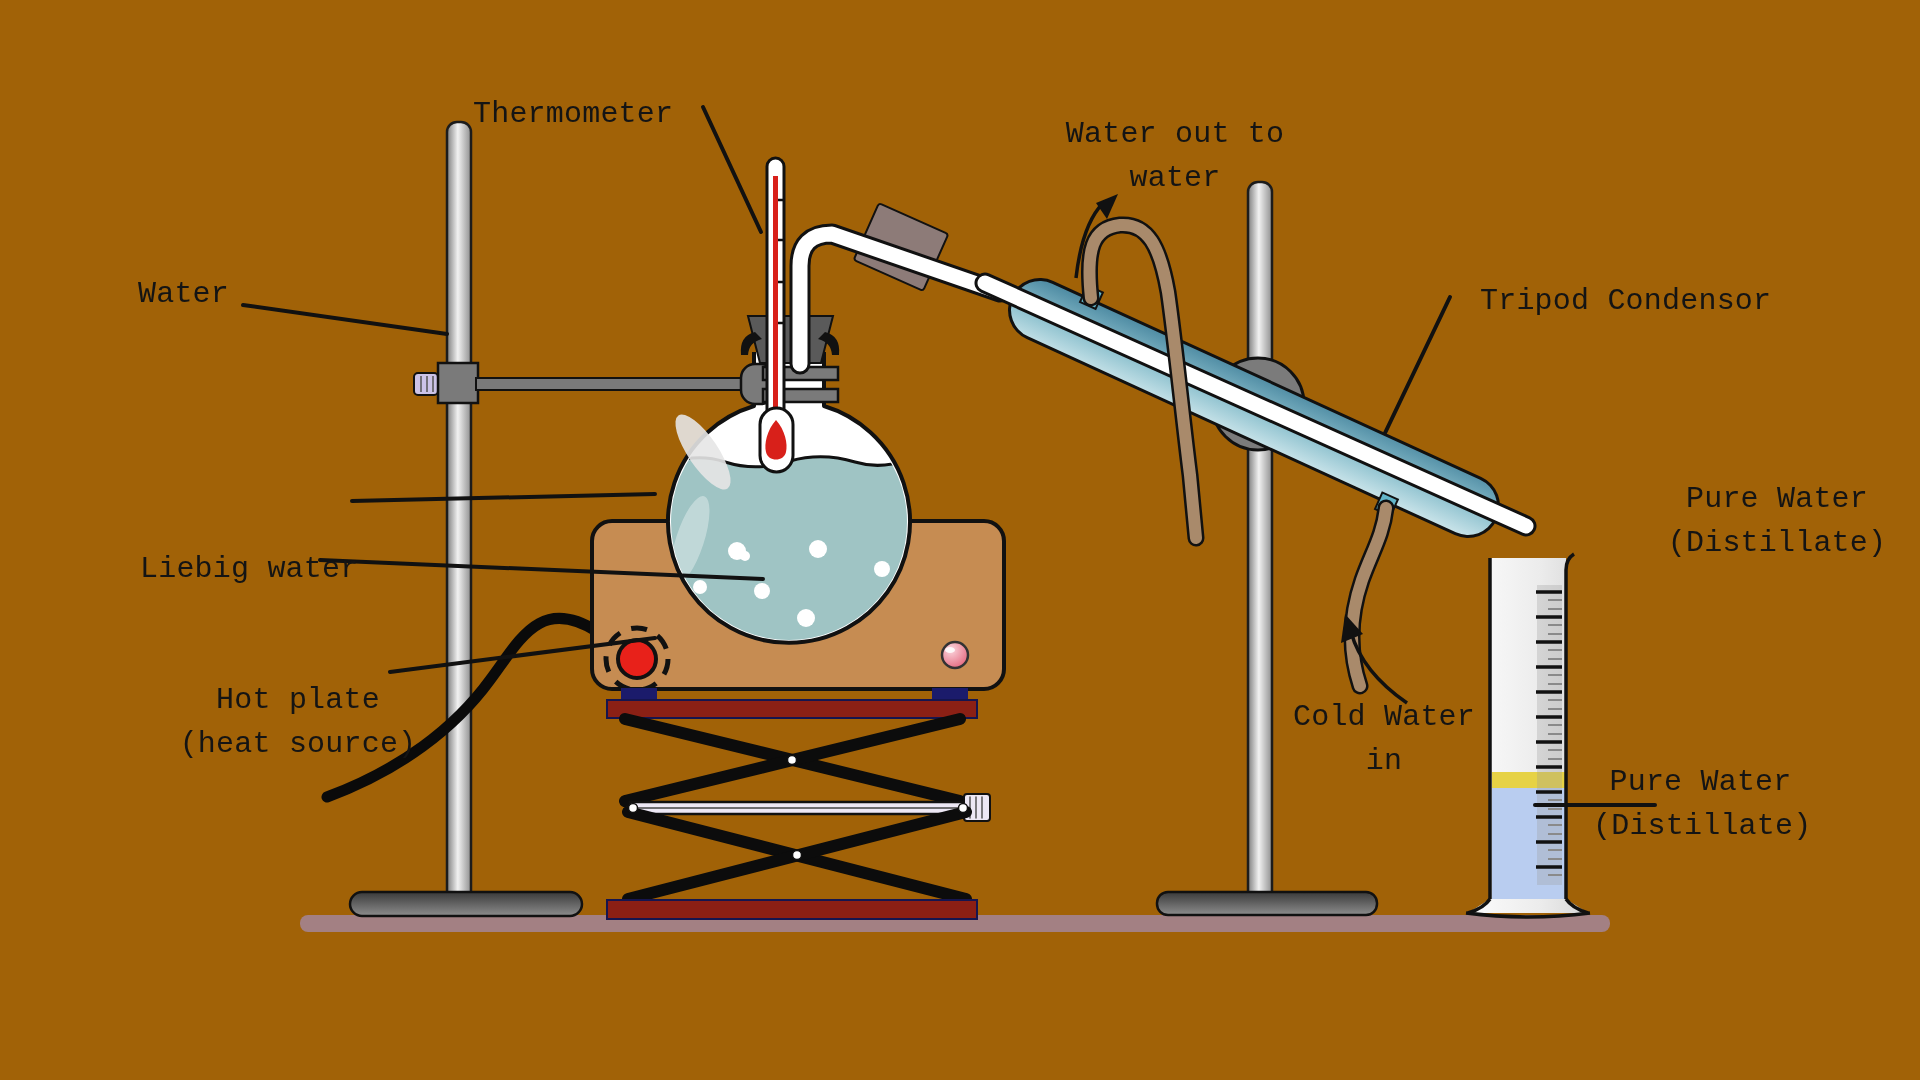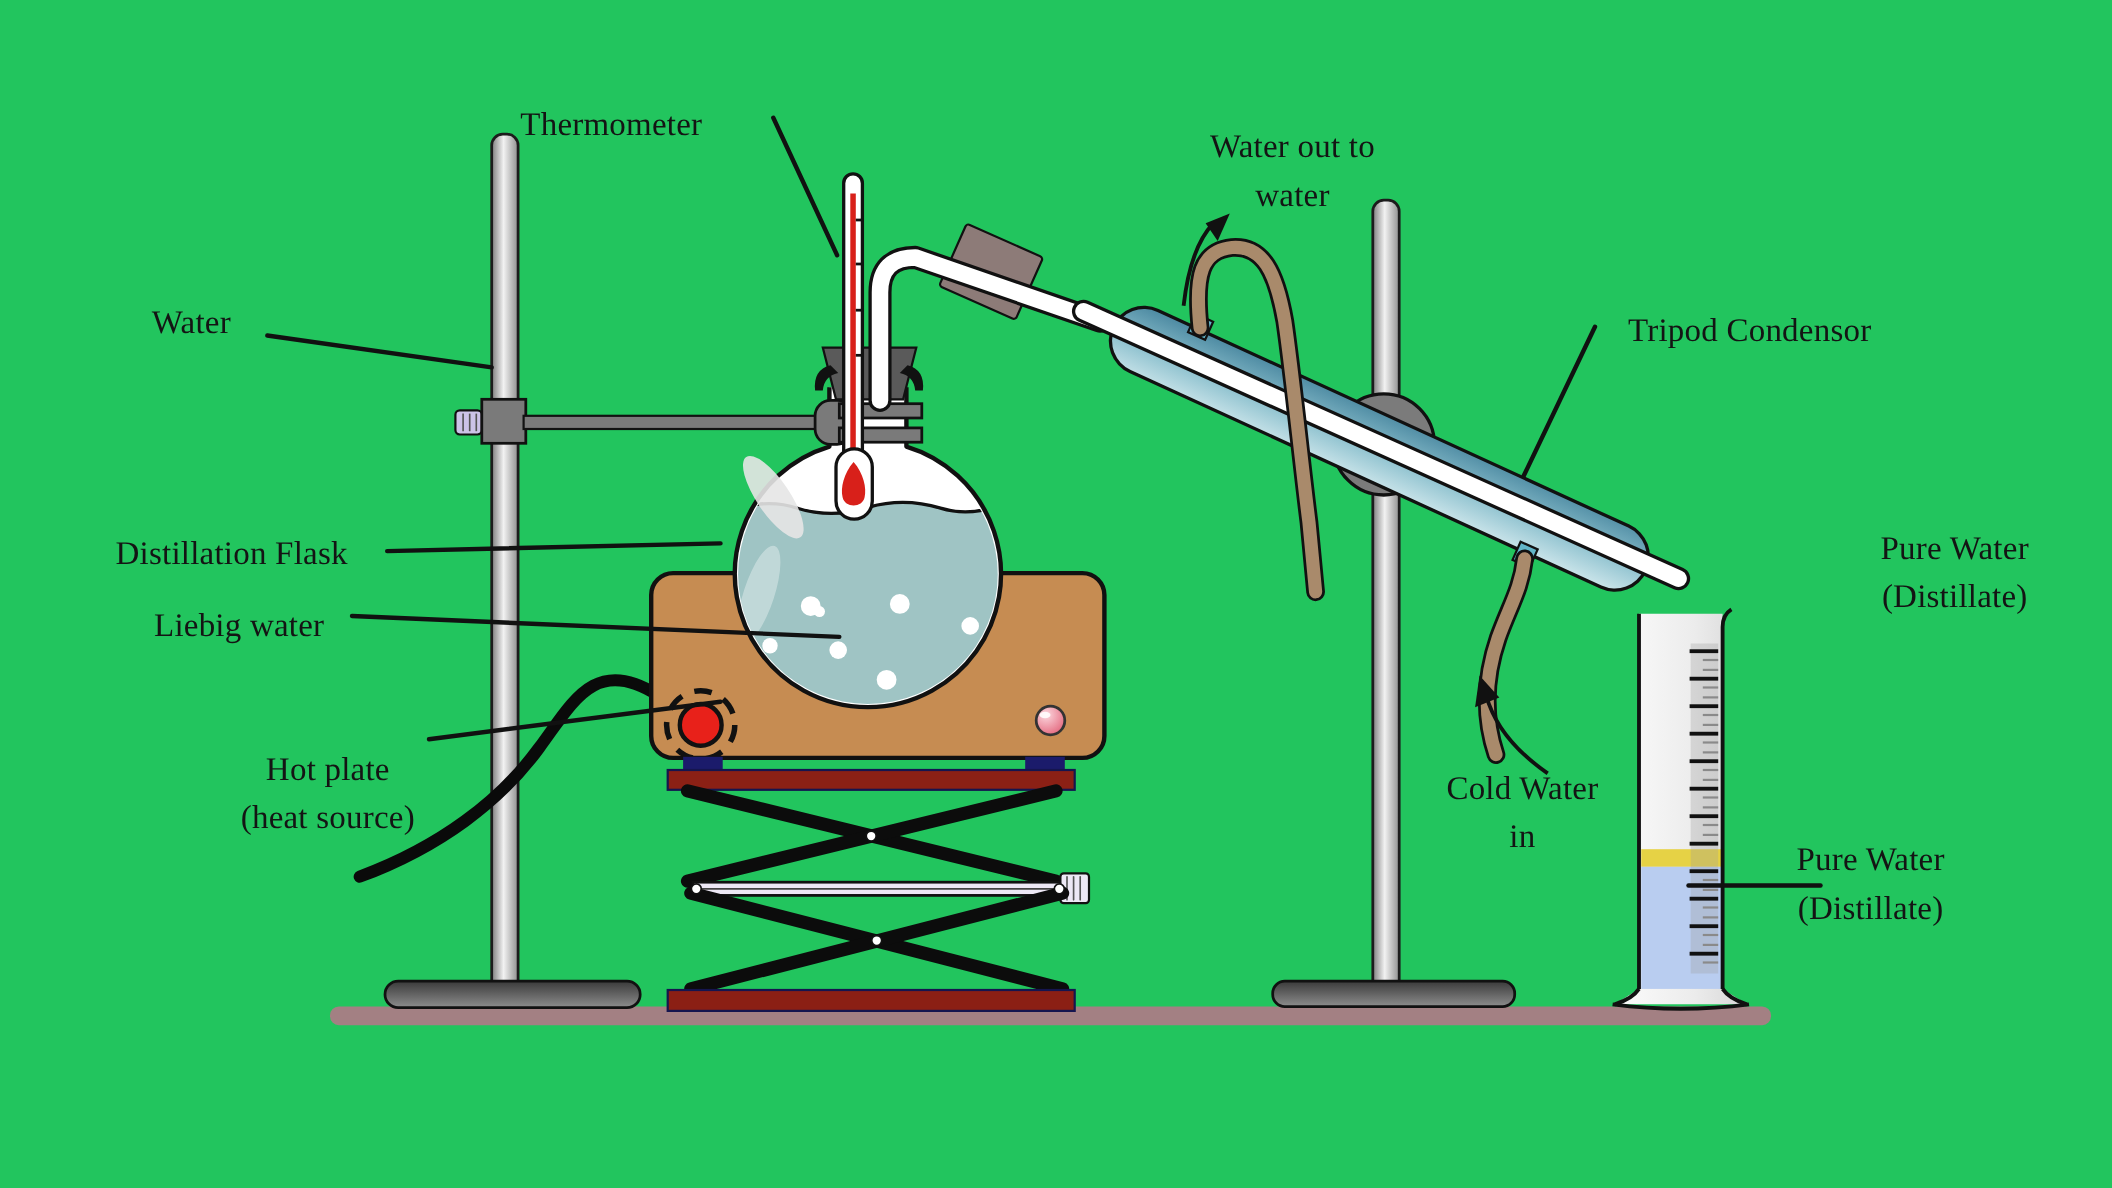--- a/index.html
+++ b/index.html
@@ -1,17 +1,17 @@
 <!DOCTYPE html>
 <html><head>
 <meta charset="utf-8">
 <style>
   html,body{margin:0;padding:0;background:#fff;}
-  .stage{position:relative;width:1920px;height:1080px;background:#22c55e;overflow:hidden;
-         font-family:Liberation Serif, serif;}
+  .stage{position:relative;width:1920px;height:1080px;background:#a16207;overflow:hidden;
+         font-family:Liberation Mono, monospace;}
   svg{position:absolute;left:0;top:0;}
   .label{position:absolute;font-size:30px;color:#141414;white-space:nowrap;letter-spacing:.2px;line-height:44px;}
   .label .ln{display:block;}
   .center{text-align:center;}
   .watermark{position:absolute;font-size:31px;font-weight:700;color:#101010;}
 </style>
 </head>
 <body>
 
 <div class="stage">
@@ -233,21 +233,20 @@
   <g>
     <path d="M 1407 703 Q 1362 672 1351 632" fill="none" stroke="#111" stroke-width="3.5"></path>
     <path d="M 1345 614 L 1341 643 L 1363 634 Z" fill="#111"></path>
   </g>
 </svg>
 
 <div class="label" style="left:473px;top:92px;">Thermometer</div>
 
 <div class="label" style="left:138px;top:272px;">Water</div>
 
-<div class="label" style="left:105px;top:482px;">Distillation Flask</div>
 
 <div class="label" style="left:140px;top:547px;">Liebig water</div>
 
 <div class="label center" style="left:160px;top:678px;width:276px;">
   <span class="ln">Hot plate</span>
   <span class="ln">(heat source)</span>
 </div>
 
 <div class="label center" style="left:1055px;top:112px;width:240px;">
   <span class="ln">Water out to</span>

